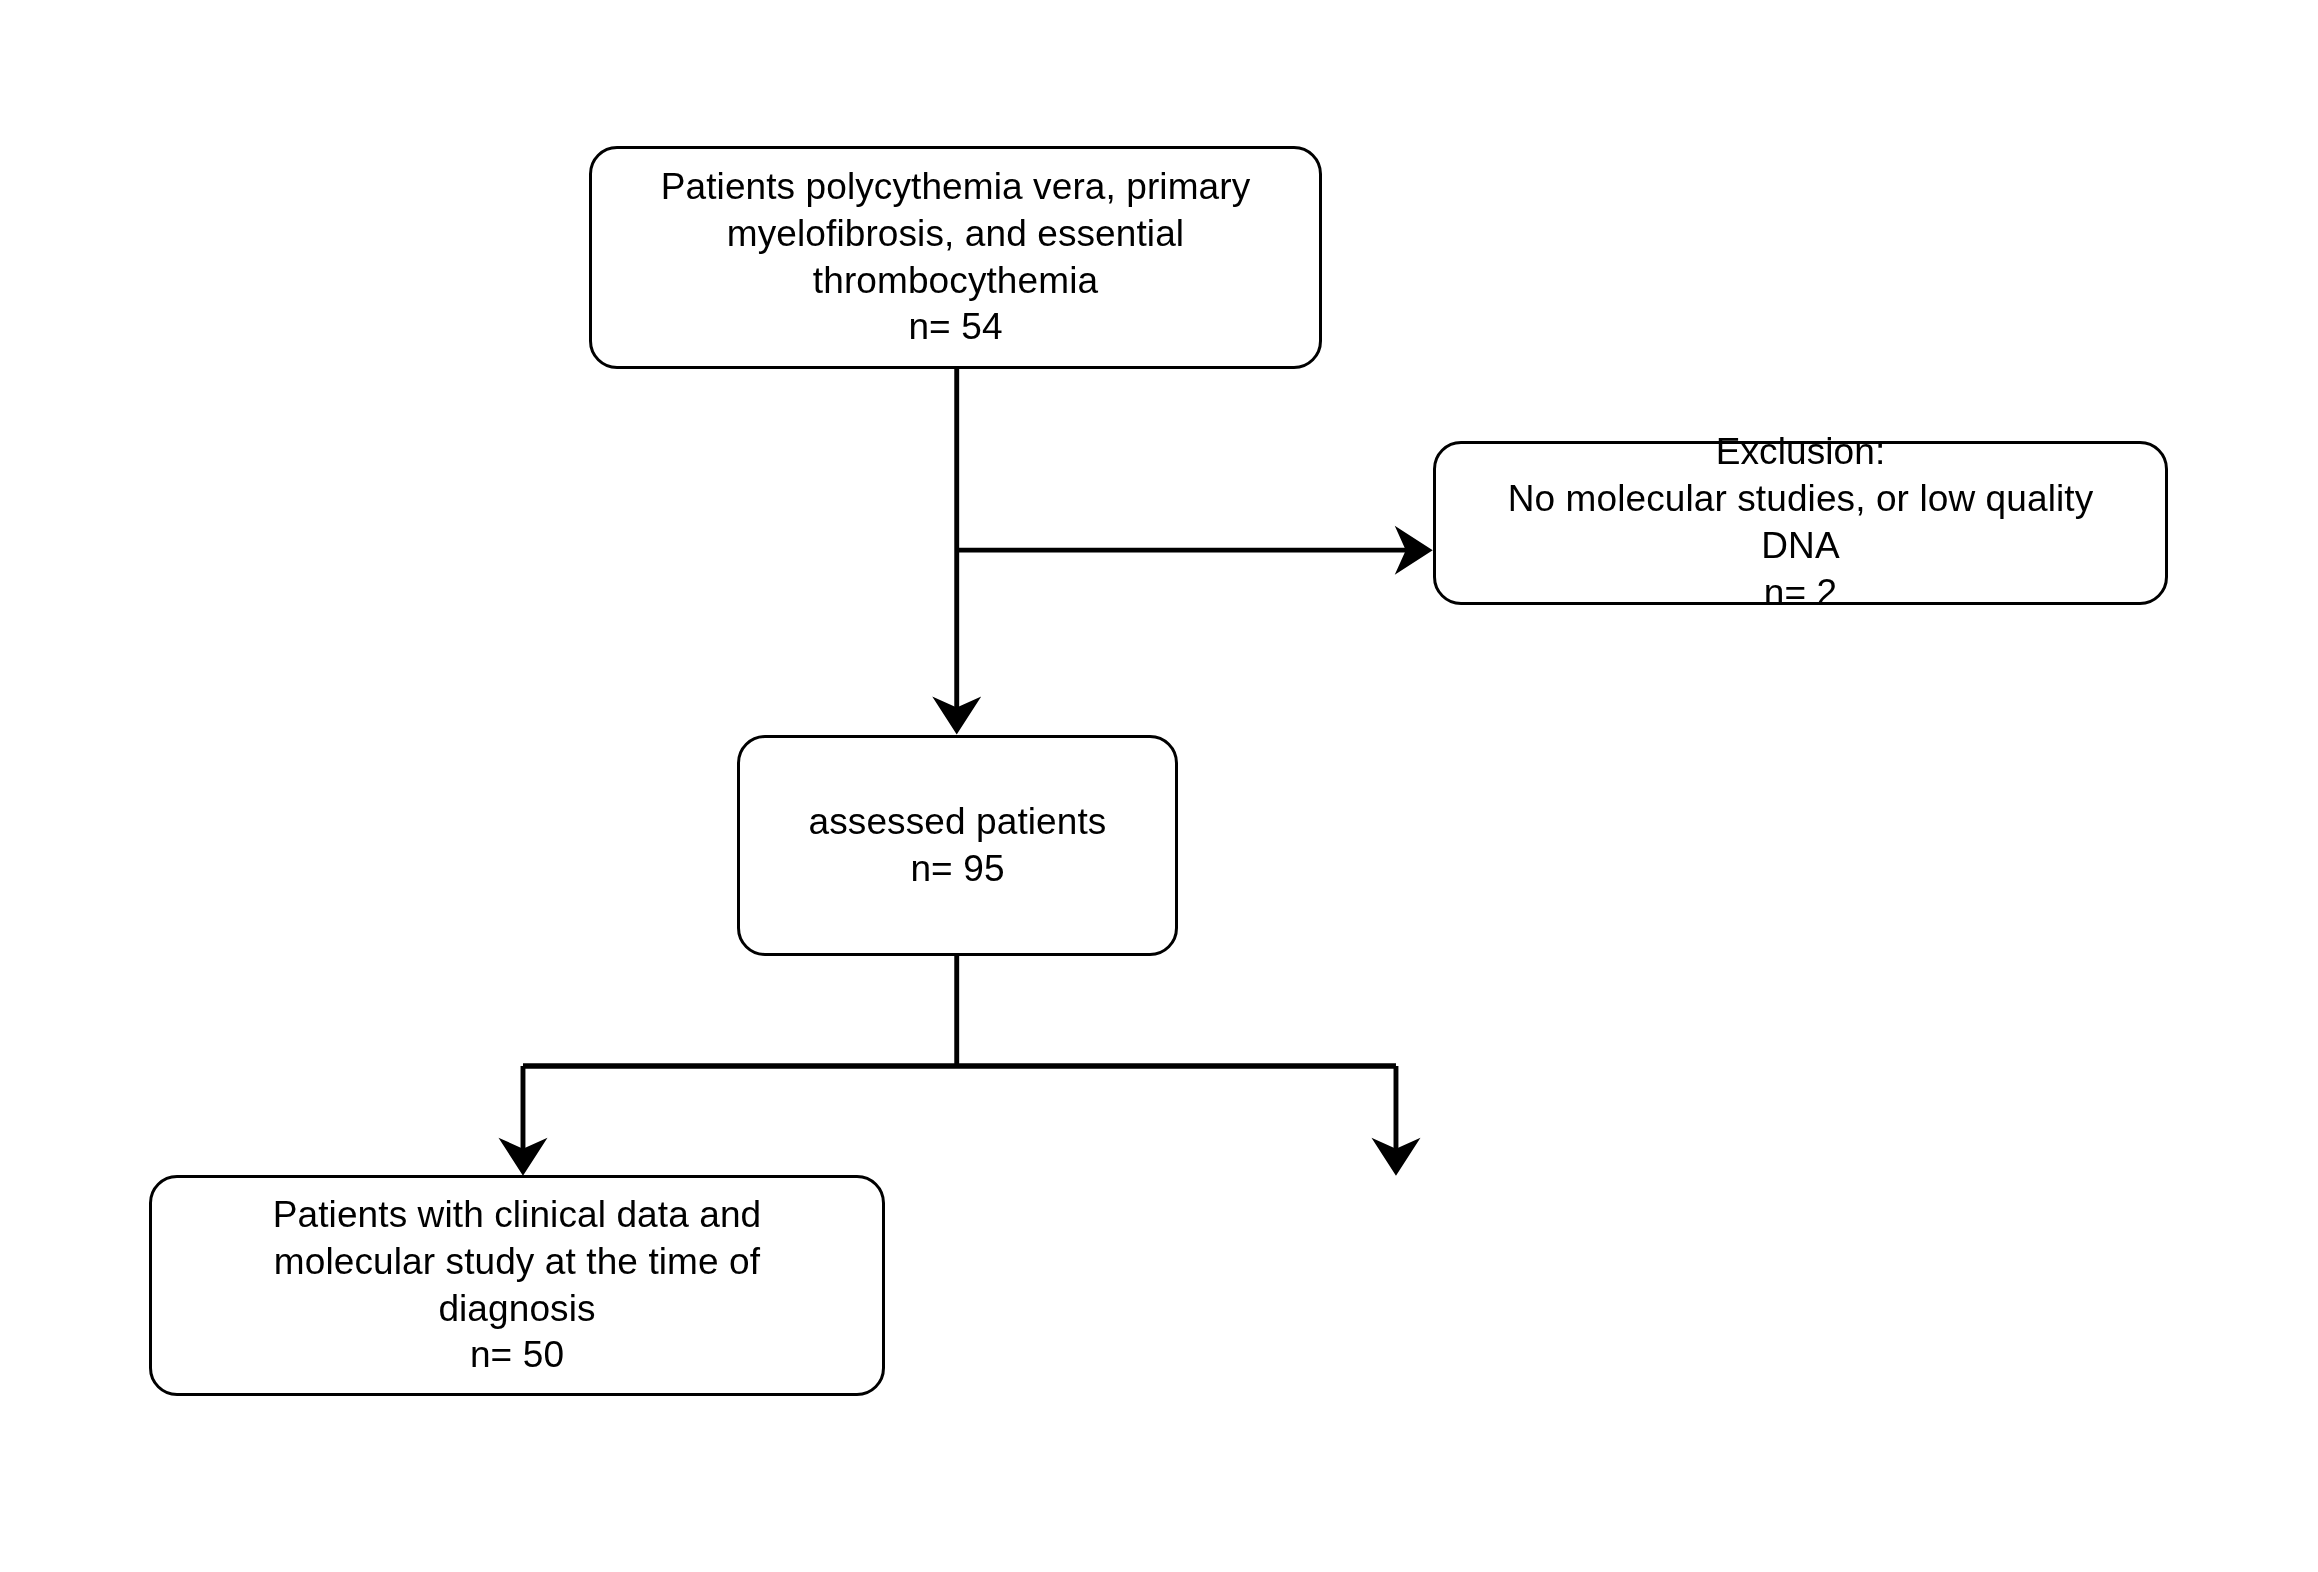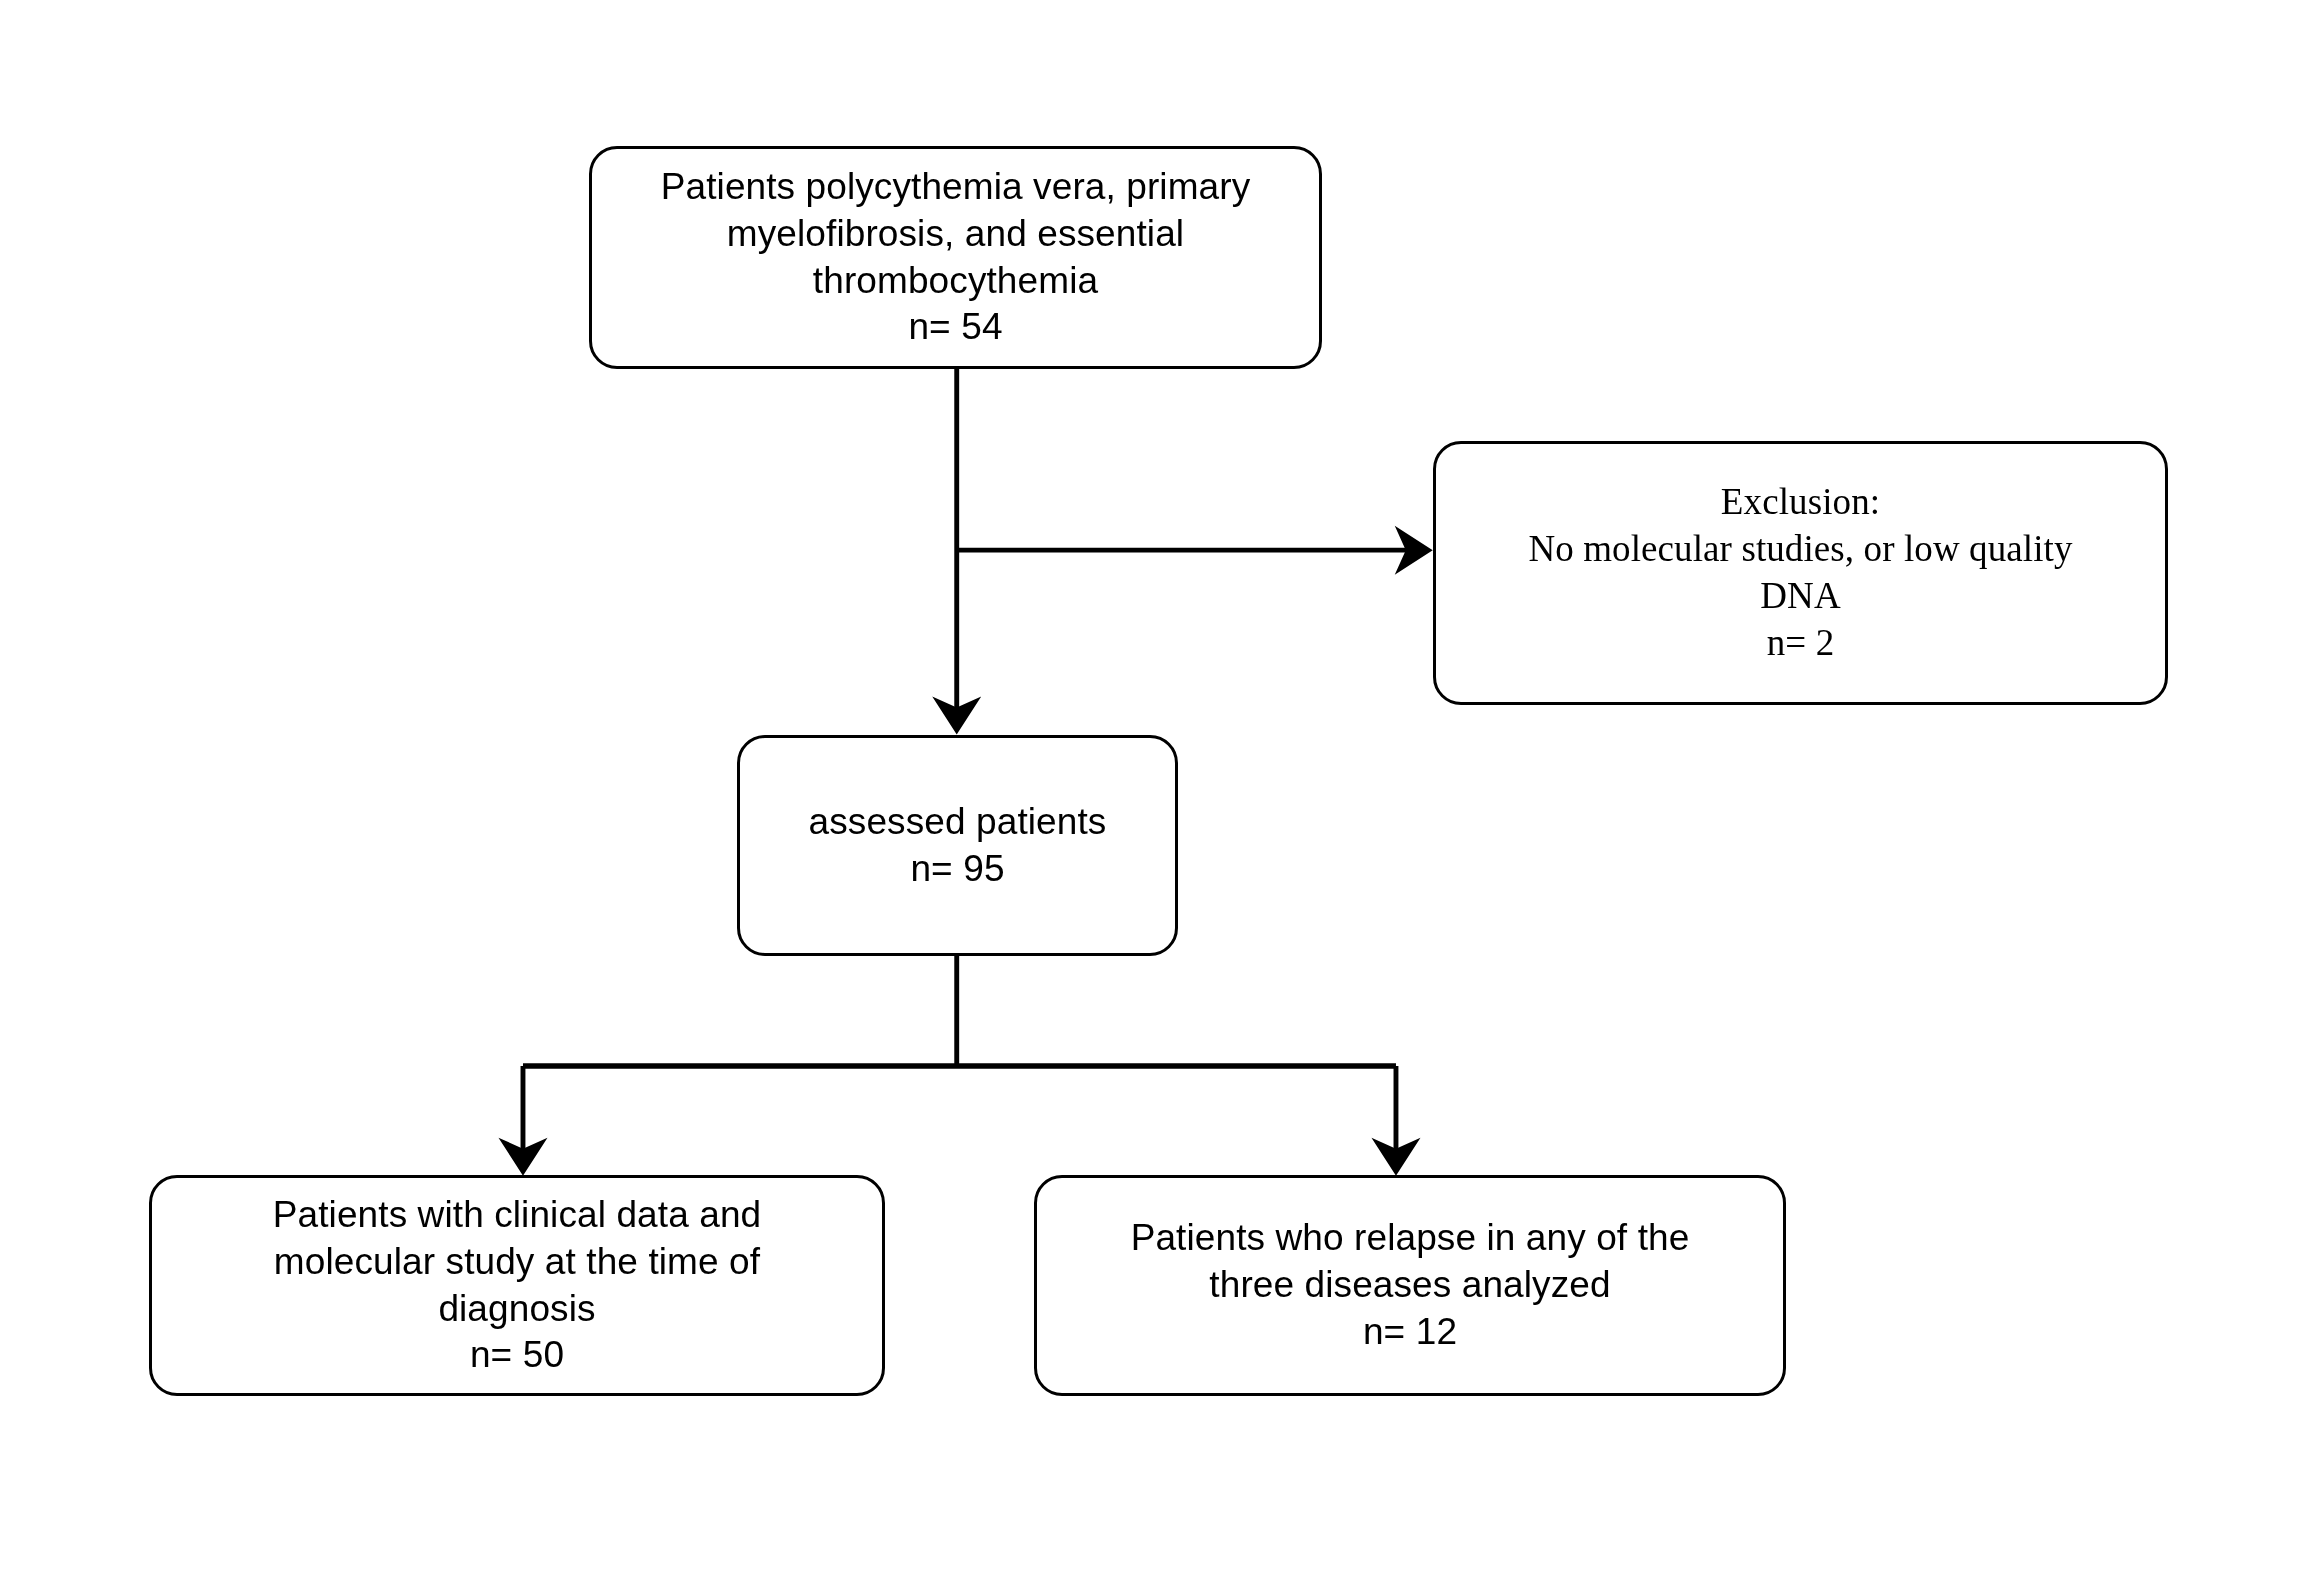--- a/index.html
+++ b/index.html
@@ -41,21 +41,21 @@
     color: #000000;
     letter-spacing: 0.1px;
     padding: 10px 16px;
   }
   .node-text {
     display: block;
     white-space: pre-line;
     width: 100%;
   }
   #node-source  { left: 589px;  top: 146px;  width: 733px; height: 223px; }
-  #node-exclusion { left: 1433px; top: 441px;  width: 735px; height: 264px; font-family: Liberation Serif, serif; }
+  #node-exclusion { left: 1433px; top: 441px;  width: 735px; height: 164px; }
   #node-assessed { left: 737px; top: 735px; width: 441px;  height: 221px; }
   #node-diagnosis { left: 149px;  top: 1175px; width: 736px; height: 221px; }
   #node-relapse  { left: 1034px; top: 1175px; width: 752px; height: 221px; }
 </style>
 </head>
 <body>
 
 <div id="canvas">
 
   <svg id="flow-svg" viewBox="0 0 3784 2566" xmlns="http://www.w3.org/2000/svg">
@@ -97,20 +97,15 @@
 n= 95</span>
   </div>
 
   <div class="node" id="node-diagnosis">
     <span class="node-text">Patients with clinical data and
 molecular study at the time of
 diagnosis
 n= 50</span>
   </div>
 
-  <div class="node" id="node-relapse">
-    <span class="node-text">Patients who relapse in any of the
-three diseases analyzed
-n= 12</span>
-  </div>
 
 </div>
 
 
 </body></html>

